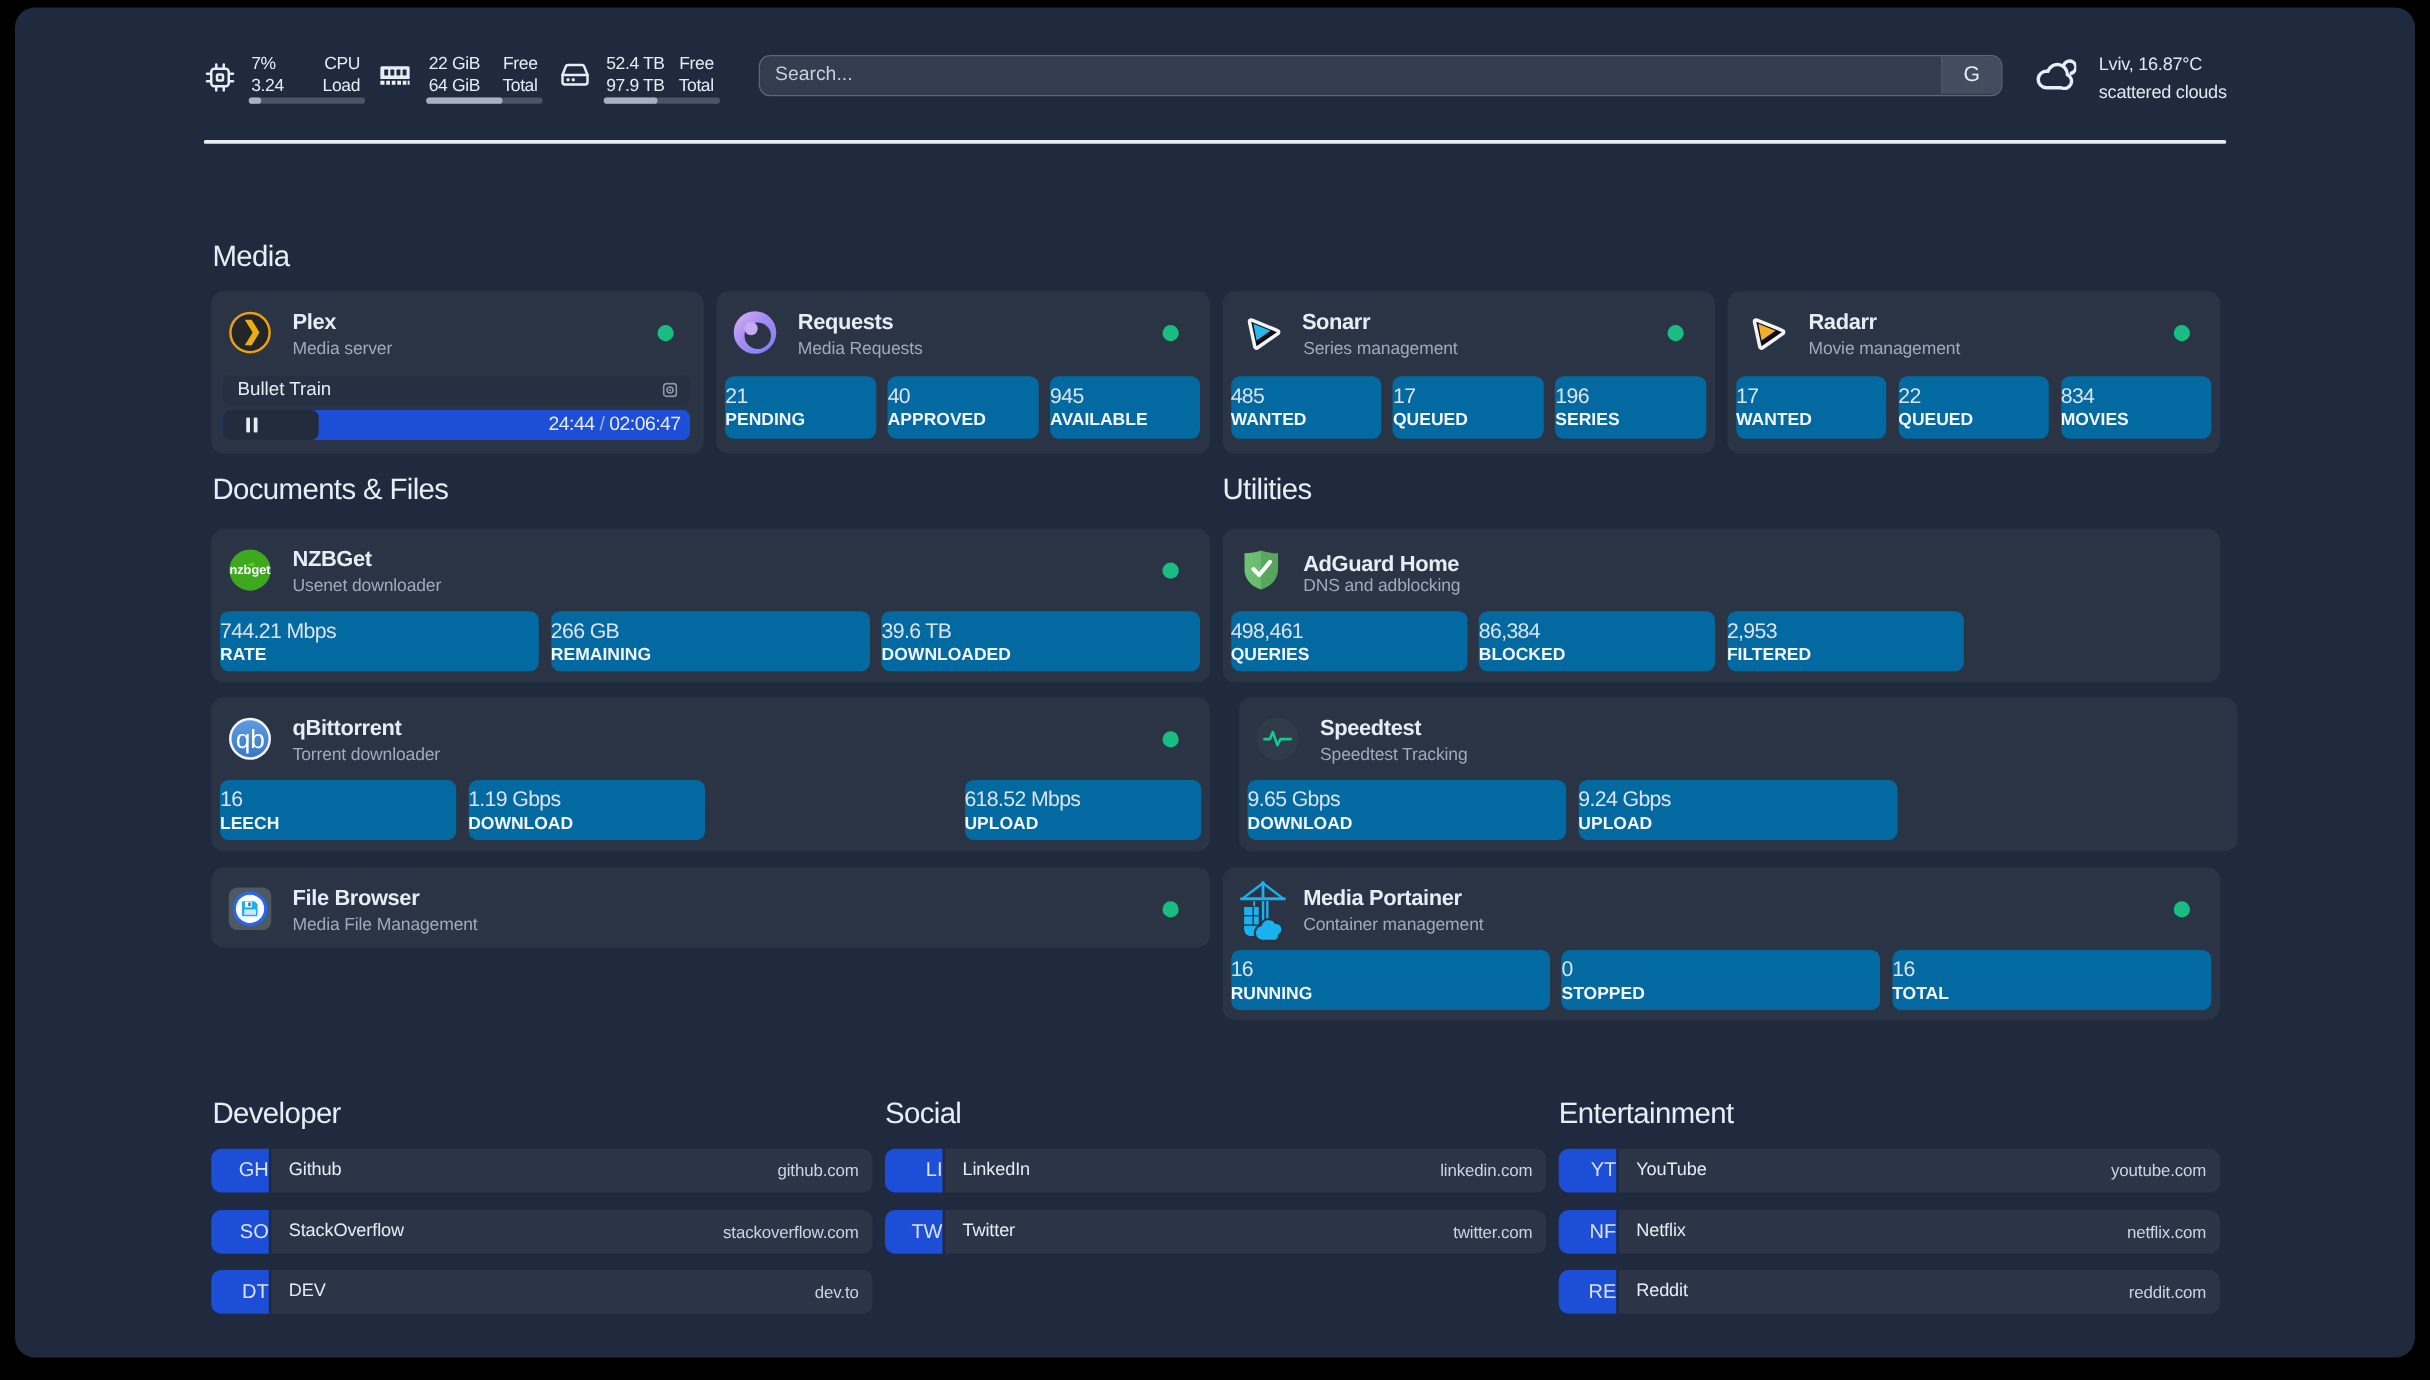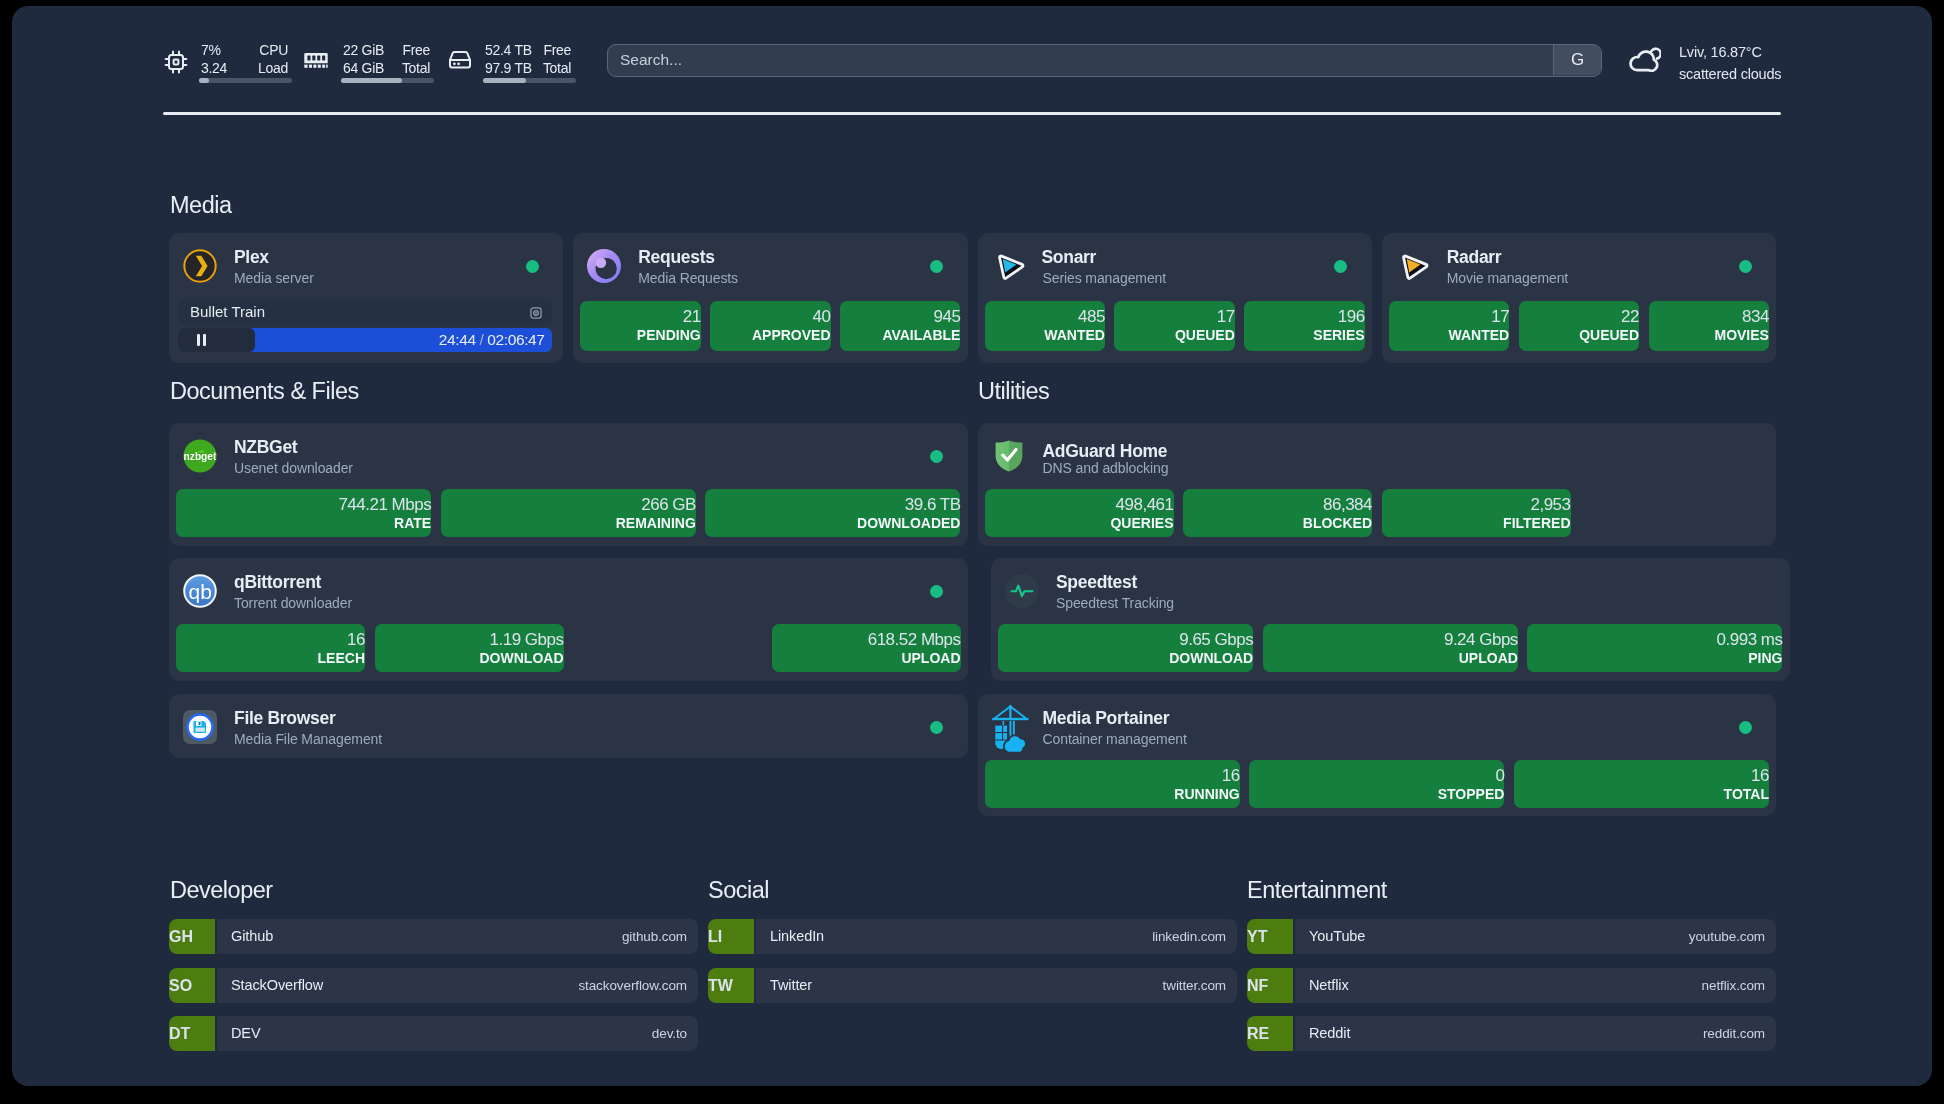--- a/index.html
+++ b/index.html
@@ -1,31 +1,31 @@
 <!DOCTYPE html>
 <html><head><meta charset="utf-8"><style>
 *{margin:0;padding:0;box-sizing:border-box}
 html,body{width:1944px;height:1104px;background:#000;font-family:"Liberation Sans",sans-serif;overflow:hidden;position:relative}
 .abs{position:absolute}
 .panel{position:absolute;left:12px;top:6px;width:1920px;height:1080px;background:#1f2a3e;border-radius:16px}
 .card{position:absolute;background:#2a3444;border-radius:10px}
 .t{position:absolute;font-size:17.5px;font-weight:700;color:#e7edf4;line-height:20px;letter-spacing:-.3px}
 .s{position:absolute;font-size:14px;color:#9fabbc;line-height:16px;letter-spacing:-.1px}
 .dot{position:absolute;width:13px;height:13px;border-radius:50%;background:#17bd81}
-.sb{position:absolute;background:#15803d;border-radius:7px;text-align:right;color:#dce3ec}
+.sb{position:absolute;background:#0369a1;border-radius:7px;text-align:left;color:#dce3ec}
 .sb .v{margin-top:5.5px;font-size:17px;line-height:21px;font-weight:400;color:#dce3ec;letter-spacing:-.5px}
 .sb .l{font-size:14px;line-height:17px;font-weight:700;color:#f3f6fa;letter-spacing:0}
 .sec{position:absolute;font-size:23.5px;font-weight:400;color:#e9eef5;line-height:28px;letter-spacing:-.5px}
 .hr{position:absolute;left:163px;top:112px;width:1618px;height:3px;background:#e7ecf3;border-radius:2px}
 .rv{position:absolute;font-size:14px;line-height:17.5px;color:#e7edf4;letter-spacing:-.3px}
 .rl{position:absolute;font-size:14px;line-height:17.5px;color:#e7edf4;text-align:right;letter-spacing:-.3px}
 .bar{position:absolute;height:5px;border-radius:3px;background:#4a5568}
 .bar i{display:block;height:5px;border-radius:3px;background:#a8b1c0}
 .lrow{position:absolute;height:35px}
-.lab2{position:absolute;left:0;top:0;width:46px;height:35px;background:#4d7c0f;border-radius:8px 0 0 8px;color:#dce3ec;font-size:16px;font-weight:700;text-align:left;line-height:35px}
+.lab2{position:absolute;left:0;top:0;width:46px;height:35px;background:#1d4ed8;border-radius:8px 0 0 8px;color:#dce3ec;font-size:16px;font-weight:400;text-align:right;line-height:35px}
 .lbar{position:absolute;left:48px;top:0;right:0;height:35px;background:#2b3547;border-radius:0 8px 8px 0}
 .lname{position:absolute;left:14px;top:0;height:35px;line-height:35px;font-size:14.5px;color:#e7edf4;letter-spacing:-.1px}
 .ldom{position:absolute;right:11px;top:0;height:35px;line-height:35px;font-size:13.5px;color:#ccd4df;letter-spacing:-.1px}
 </style></head><body>
 <div class="panel"></div>
 <div class="abs" style="left:164px;top:50px;width:24px;height:24px;"><svg width="24" height="24" viewBox="0 0 24 24">
 <g stroke="#e8edf4" stroke-width="2" fill="none" stroke-linecap="round">
 <rect x="5" y="5" width="14" height="14" rx="2.5"></rect>
 <rect x="9.6" y="9.6" width="4.8" height="4.8" rx="1"></rect>
 <line x1="9" y1="1.6" x2="9" y2="4"></line>
@@ -281,24 +281,20 @@
 <div class="t" style="left:65px;top:14px">Speedtest</div>
 <div class="s" style="left:65px;top:37px">Speedtest Tracking</div>
 <div class="sb" style="left:7.0px;top:66px;width:255.2px;height:48px">
       <div class="v">9.65 Gbps</div>
       <div class="l">DOWNLOAD</div>
     </div>
 <div class="sb" style="left:271.7px;top:66px;width:255.2px;height:48px">
       <div class="v">9.24 Gbps</div>
       <div class="l">UPLOAD</div>
     </div>
-<div class="sb" style="left:536.3px;top:66px;width:255.2px;height:48px">
-      <div class="v">0.993 ms</div>
-      <div class="l">PING</div>
-    </div>
 </div>
 <div class="card" style="left:169px;top:693.7px;width:798.5px;height:64px">
 <div class="abs" style="left:13px;top:15px;width:36px;height:36px"><svg width="36" height="36" viewBox="0 0 36 36">
 <rect x="1" y="1" width="34" height="34" rx="7" fill="#4e5a62"></rect>
 <circle cx="18" cy="18" r="12.6" fill="#fff"></circle>
 <circle cx="18" cy="18" r="12.6" fill="none" stroke="#2666f0" stroke-width="2.6"></circle>
 <path d="M12.5 12h9.2l2.3 2.3V23a1 1 0 0 1-1 1H12.5a1 1 0 0 1-1-1V13a1 1 0 0 1 1-1Z" fill="#19b1e8"></path>
 <rect x="14" y="12.3" width="5.4" height="4.6" fill="#fff"></rect>
 <rect x="16.6" y="13" width="1.9" height="3" fill="#1579c2"></rect>
 <rect x="13.4" y="18.6" width="9.4" height="4.2" fill="#cfe6f4"></rect>

